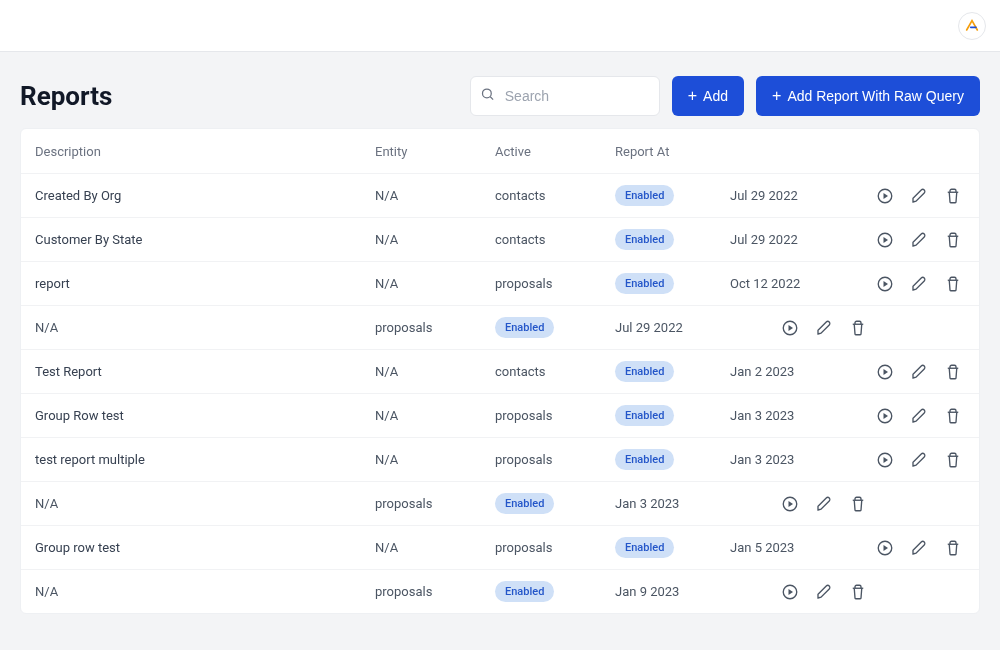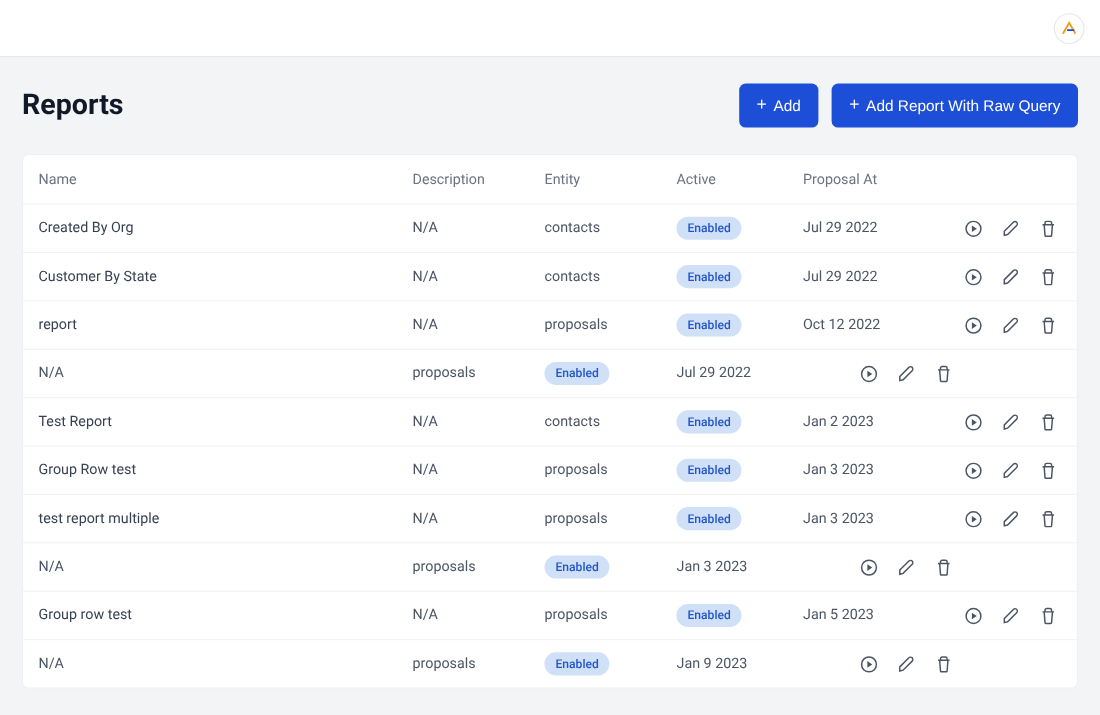--- a/index.html
+++ b/index.html
@@ -32,21 +32,21 @@
     font-size: 14px;
   }
   .avatar svg { width: 16px; height: 16px; }
   .page {
     padding: 24px 20px 0 20px;
   }
   .header-row {
     display: flex;
     align-items: center;
     gap: 12px;
-    margin-bottom: 24px;
+    margin-bottom: 12px;
   }
   .page-title {
     font-size: 26px;
     font-weight: 700;
     color: #111827;
     flex: 1;
   }
   .search-wrap {
     position: relative;
     width: 190px;
@@ -149,39 +149,47 @@
       <path d="M10 14 L18 14" stroke="#1d4ed8" stroke-width="2.5" fill="none" stroke-linecap="round"></path>
     </svg>
   </div>
 </div>
 
 <div class="page">
 
   <div class="header-row">
     <div class="page-title">Reports</div>
 
+    <div class="search-wrap">
+      <span class="search-icon">
+        <svg width="15" height="15" viewBox="0 0 24 24" fill="none" stroke="currentColor" stroke-width="2">
+          <circle cx="11" cy="11" r="7"></circle>
+          <line x1="21" y1="21" x2="16.5" y2="16.5"></line>
+        </svg>
+      </span>
+      <input class="search-input" type="text" placeholder="Search" style="">
+    </div>
 
     <button class="btn">
       <span class="plus">+</span>
       <span>Add</span>
     </button>
 
     <button class="btn">
       <span class="plus">+</span>
       <span>Add Report With Raw Query</span>
     </button>
   </div>
 
   <div class="table">
     <div class="thead">
-      <div>Name</div>
       <div>Description</div>
       <div>Entity</div>
       <div>Active</div>
-      <div>Proposal At</div>
+      <div>Report At</div>
       <div></div>
     </div>
     <div class="tbody" id="tbody">
         <div class="trow">
           <div class="cell-name">Created By Org</div>
           <div>N/A</div>
           <div>contacts</div>
           <div><span class="badge">Enabled</span></div>
           <div>Jul 29 2022</div>
           <div class="actions">

